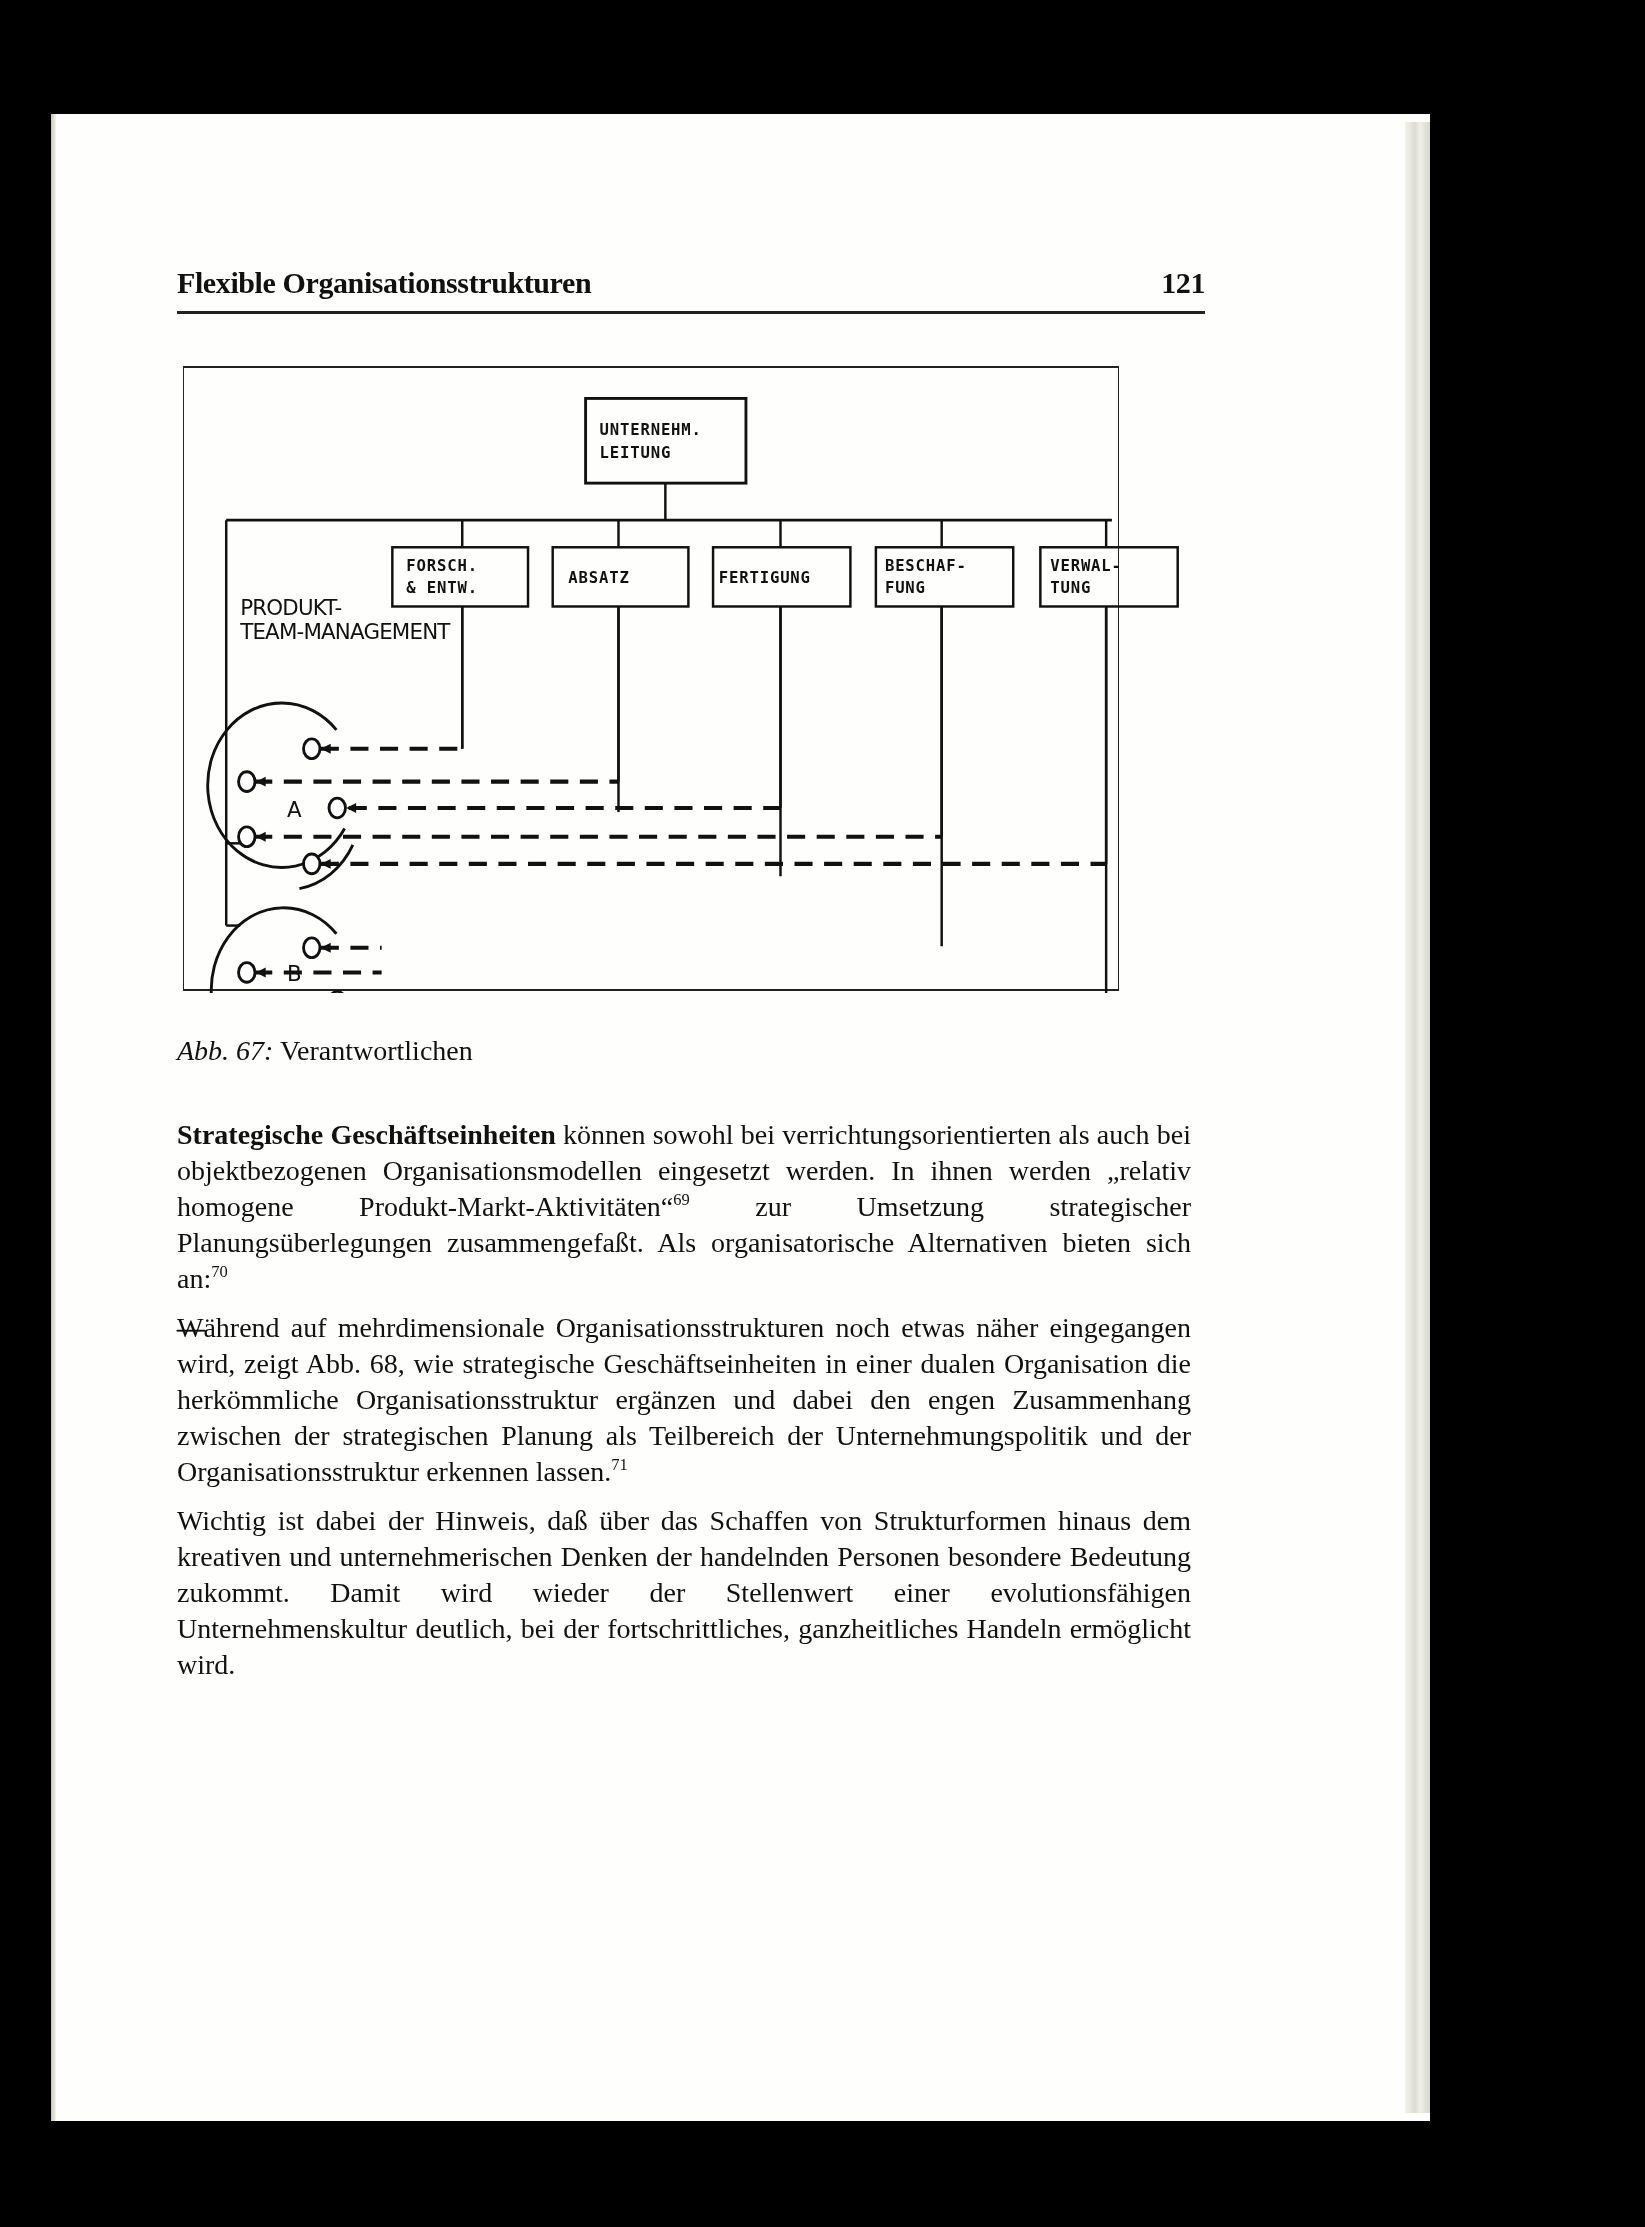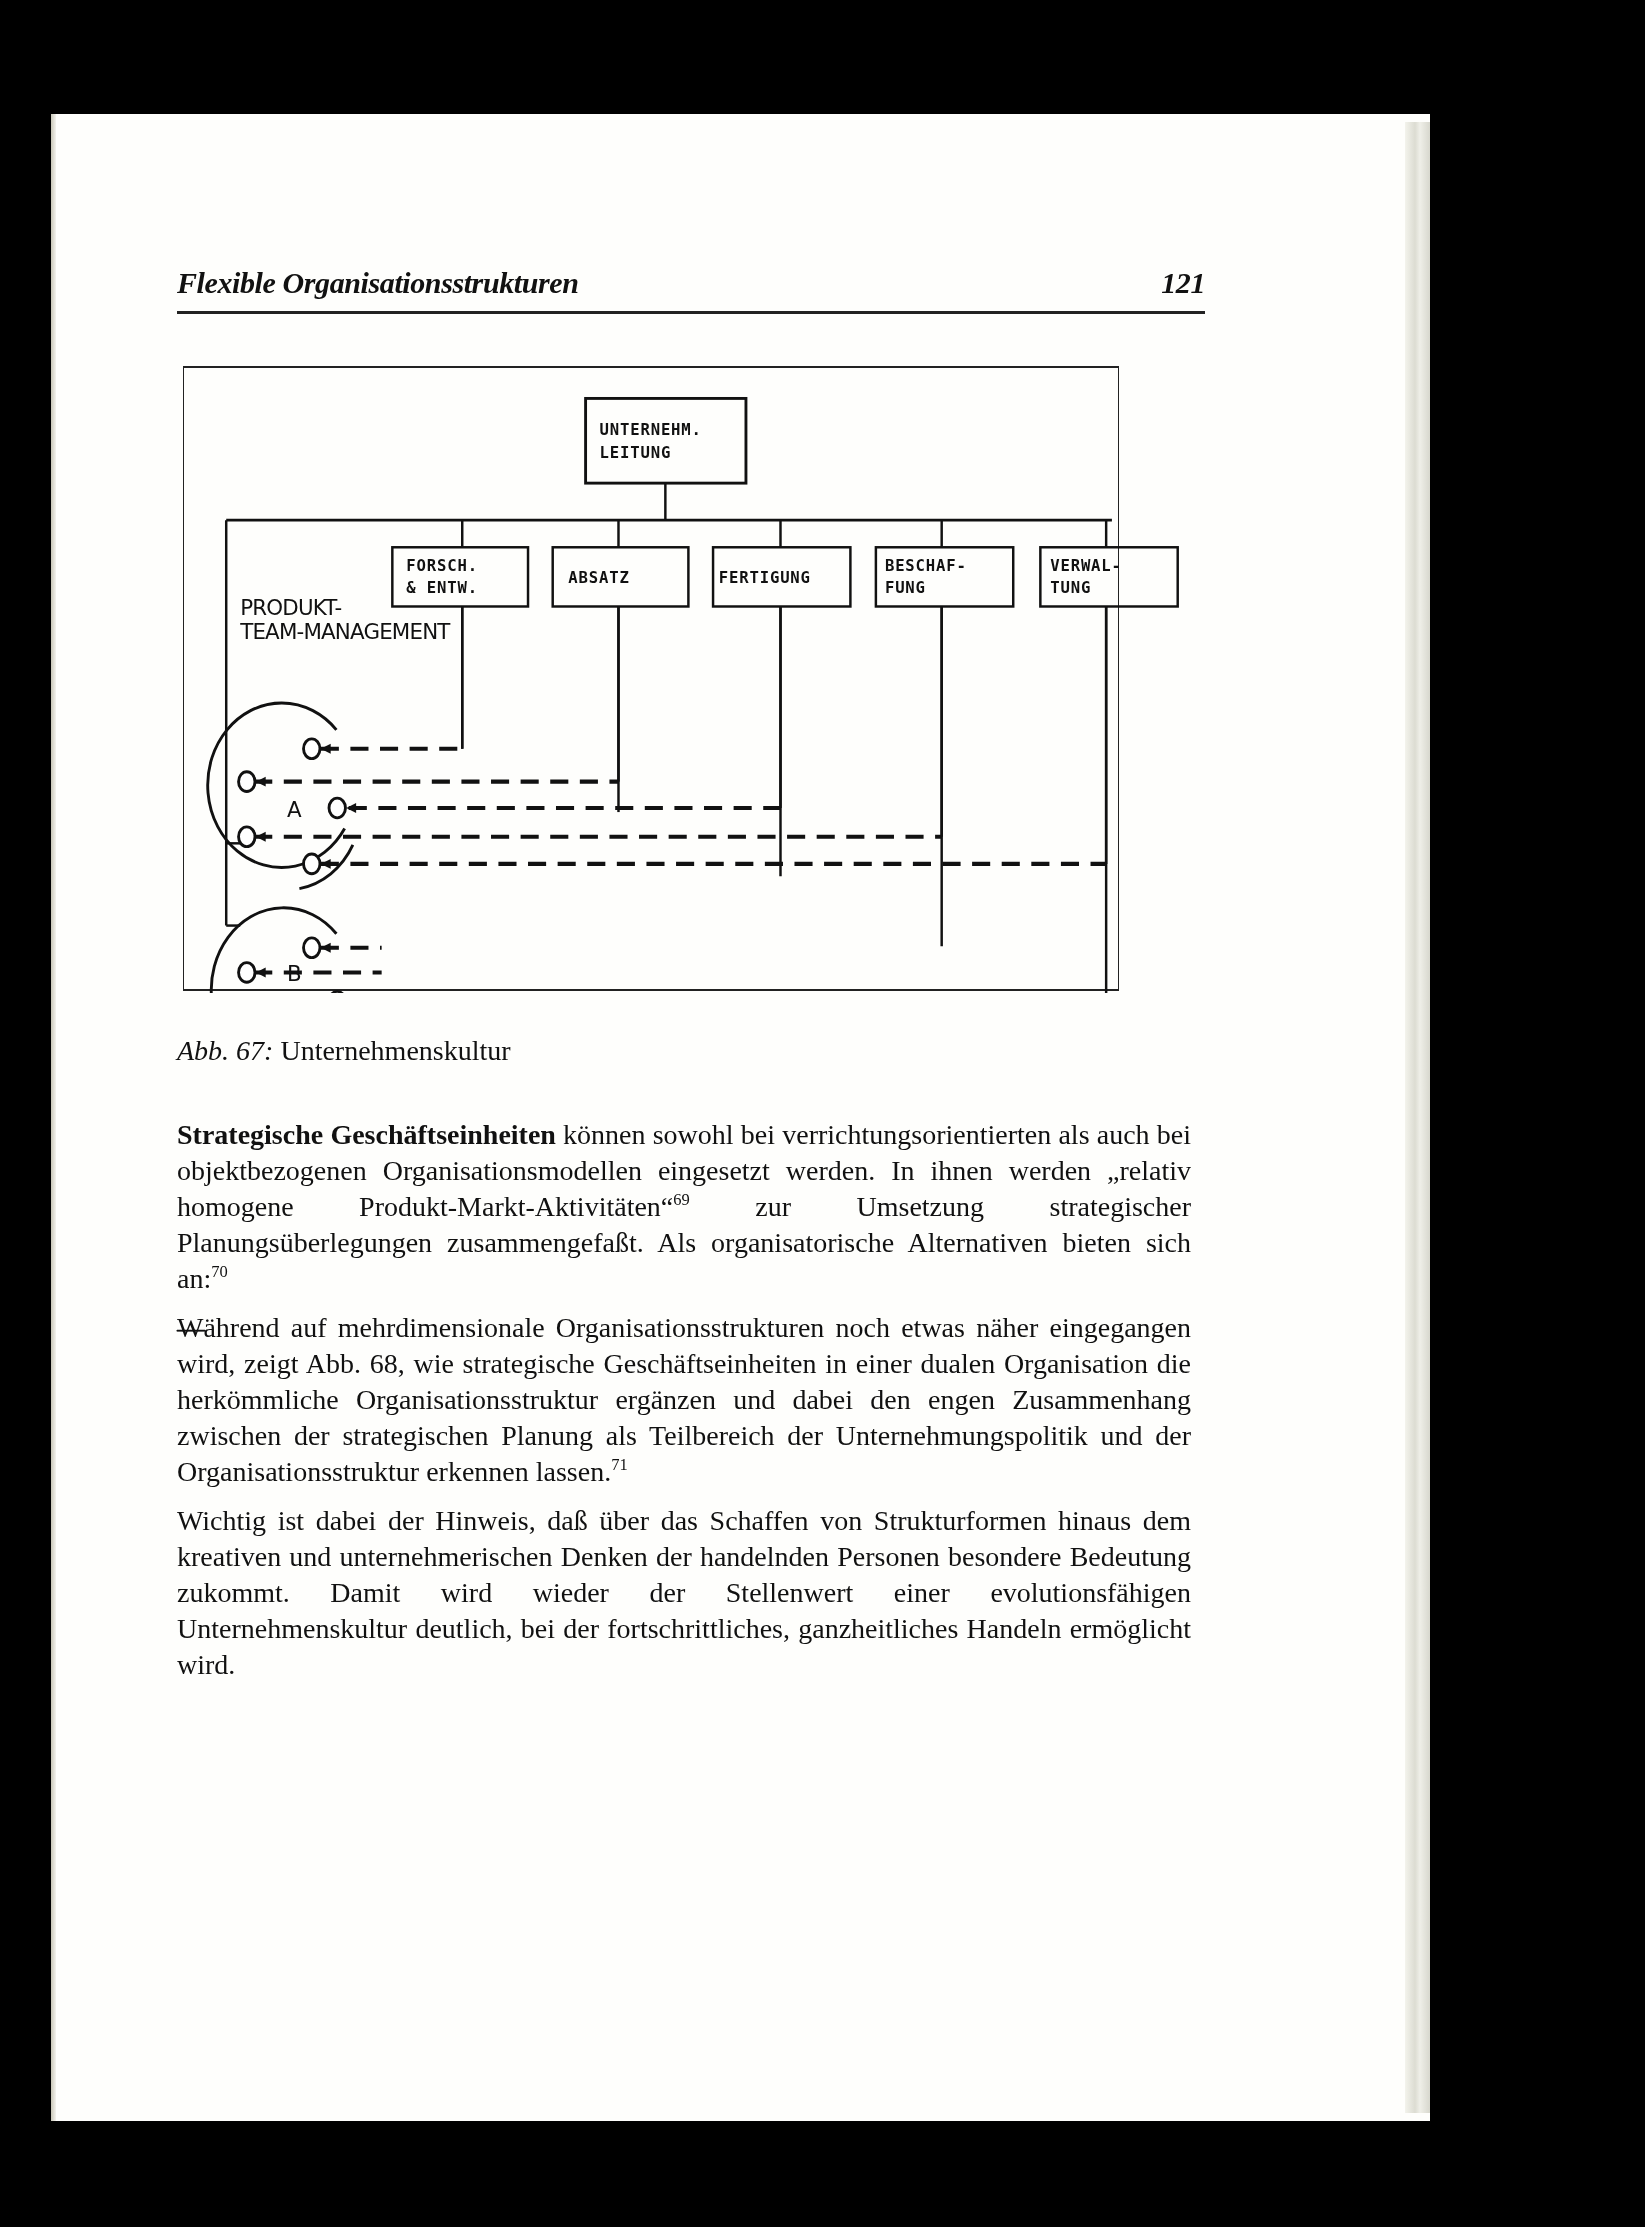--- a/index.html
+++ b/index.html
@@ -29,21 +29,20 @@
       background: linear-gradient(to right, #f3f3ec, #dcdcd2 40%, #efefe8 60%, #d7d7cd);
     }
     .running-head {
       position: absolute;
       left: 177px; top: 266px;
       width: 1028px;
       font-weight: bold;
       font-size: 30px;
       color: #111;
       letter-spacing: -0.4px;
-      font-style: italic;
     }
     .running-head .page-no {
       position: absolute; right: 0; top: 0; text-align: center;
     }
     .head-rule {
       position: absolute;
       left: 177px; top: 311px;
       width: 1028px; height: 2.5px;
       background: #222;
     }
@@ -212,21 +211,21 @@
     <text class="diag-label" x="68" y="300">PRODUKT-</text>
     <text class="diag-label" x="68" y="330">TEAM-MANAGEMENT</text>
 
     <text class="diag-label" x="125" y="546">A</text>
     <text class="diag-label" x="125" y="746">B</text>
   </svg>
 </div>
 
 <div class="caption">
   <span class="label">Abb. 67:</span>
-  <span>Unternehmenskultur</span>
+  <span>Verantwortlichen</span>
 </div>
 
 <div class="body-text">
   <p><span class="strong">Strategische Geschäftseinheiten</span><span> können sowohl bei verrichtungsorientierten als auch bei objektbezogenen Organisationsmodellen eingesetzt werden. In ihnen werden „relativ homogene Produkt-Markt-Aktivitäten“</span><sup>69</sup><span> zur Umsetzung strate­gischer Planungsüberlegungen zusammengefaßt. Als organisatorische Alternati­ven bieten sich an:</span><sup>70</sup></p>
   <ul class="bullets">
     <li><span class="dash">—</span></li>
     <li><span class="dash">—</span></li>
     <li><span class="dash">—</span></li>
   </ul>
   <p><span>Während auf mehrdimensionale Organisationsstrukturen noch etwas näher ein­gegangen wird, zeigt Abb. 68, wie strategische Geschäftseinheiten in einer dua­len Organisation die herkömmliche Organisationsstruktur ergänzen und dabei den engen Zusammenhang zwischen der strategischen Planung als Teilbereich der Unternehmungspolitik und der Organisationsstruktur erkennen lassen.</span><sup>71</sup></p>

